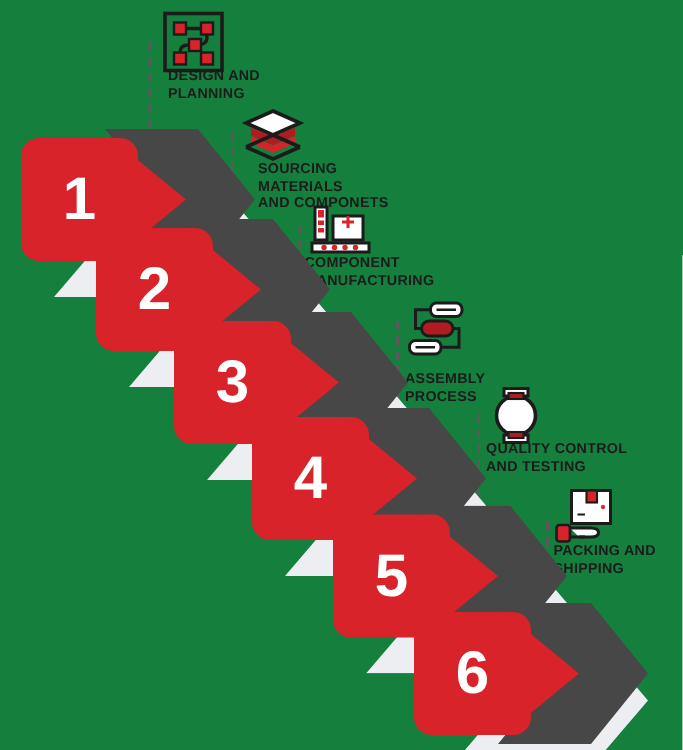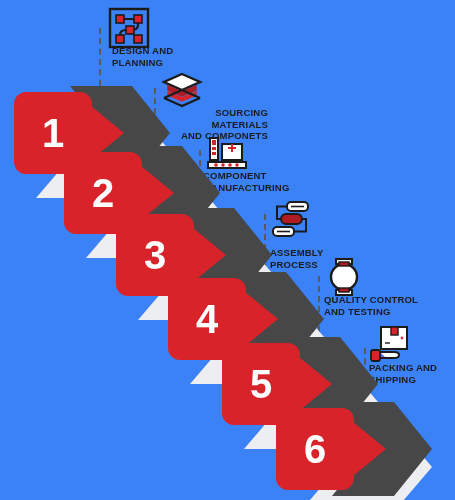--- a/index.html
+++ b/index.html
@@ -7,21 +7,21 @@
     padding: 0;
     background: #ffffff;
   }
   body {
     font-family: "Liberation Sans", sans-serif;
   }
   #infographic {
     position: relative;
     width: 455px;
     height: 500px;
-    background: #3b82f6;
+    background: #15803d;
     overflow: hidden;
   }
 
   
   .step {
     position: absolute;
     width: 150px;
     height: 96px;
   }
 
@@ -143,21 +143,21 @@
     <div class="callout-icon" style="left:160px; top:68px;">
       <svg viewBox="0 0 44 44" width="44" height="44">
         <path d="M22 6 L40 14 L22 22 L4 14 Z" fill="#ffffff" stroke="#1b1b1b" stroke-width="2.4"></path>
         <path d="M8 18 L22 24 L36 18 L36 22 L22 28 L8 22 Z" fill="#b01c22" stroke="#b01c22" stroke-width="1.4"></path>
         <path d="M8 24 L22 30 L36 24 L36 27 L22 33 L8 27 Z" fill="#d8232a" stroke="#d8232a" stroke-width="1.4"></path>
         <path d="M4 30 L22 38 L40 30" fill="none" stroke="#1b1b1b" stroke-width="2.4"></path>
         <path d="M4 30 L22 22" fill="none" stroke="#1b1b1b" stroke-width="2.4"></path>
         <path d="M40 30 L22 22" fill="none" stroke="#1b1b1b" stroke-width="2.4"></path>
       </svg>
     </div>
-    <div class="callout-label" style="left:158px; top:107px; width:110px;text-align:right;">SOURCING MATERIALS
+    <div class="callout-label" style="left:172px; top:107px; width:110px;">SOURCING MATERIALS
 AND COMPONETS</div>
   </div>
 
   <div class="callout">
     <div class="dash-line" style="left:199px; top:150px; height:66px;"></div>
     <div class="callout-icon" style="left:205px; top:132px;">
       <svg viewBox="0 0 44 44" width="44" height="44">
         <rect x="5" y="6" width="8" height="22" fill="#ffffff" stroke="#1b1b1b" stroke-width="2"></rect>
         <rect x="7" y="8" width="4" height="5" fill="#d8232a"></rect>
         <rect x="7" y="15" width="4" height="3" fill="#d8232a"></rect>

